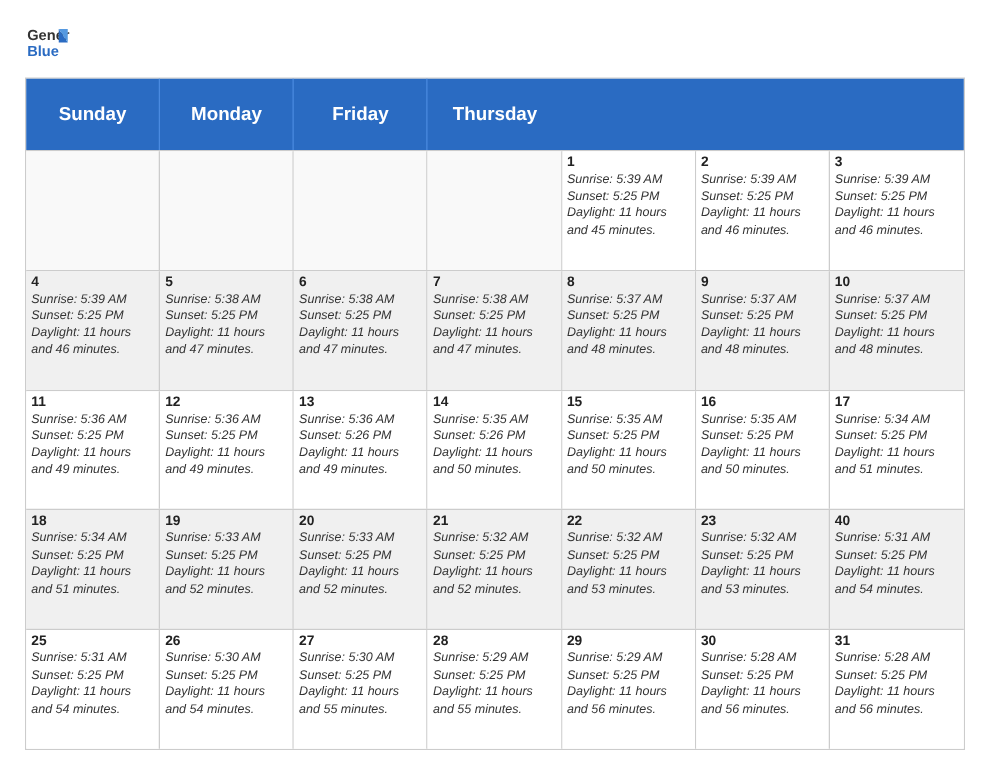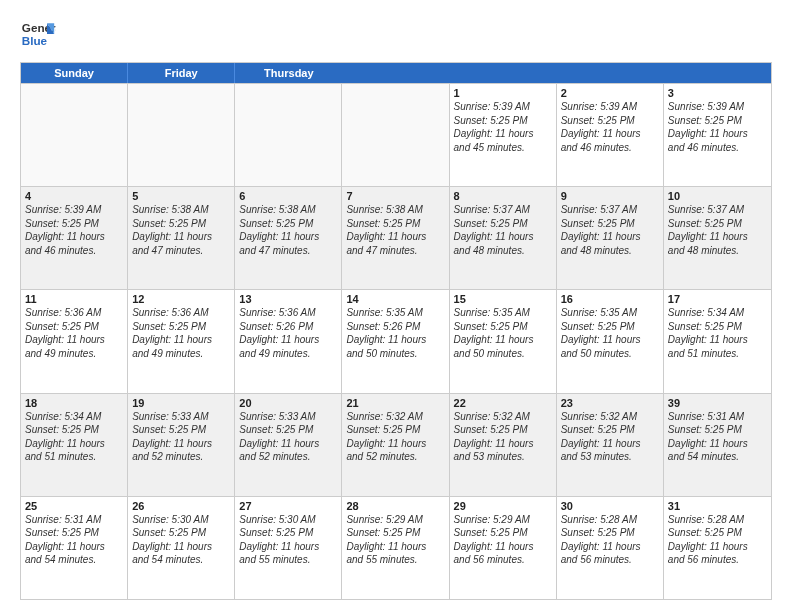--- a/index.html
+++ b/index.html
@@ -52,24 +52,24 @@
       flex-direction: column;
       border: 1px solid #ccc;
     }
     .cal-header-row {
       display: grid;
       grid-template-columns: repeat(7, 1fr);
       background: #2a6bc2;
     }
     .cal-header-cell {
       color: #fff;
-      font-size: 11px;
+      font-size: 15px;
       font-weight: bold;
       text-align: center;
-      padding: 4px 2px;
+      padding: 20px 2px;
       border-right: 1px solid #4a8ae0;
     }
     .cal-header-cell:last-child { border-right: none; }
     .cal-body {
       display: flex;
       flex-direction: column;
       flex: 1;
     }
     .cal-row {
       display: grid;
@@ -118,20 +118,21 @@
     </div>
     <div class="title-block">
       <h1></h1>
       <h2></h2>
     </div>
   </div>
 
   <div class="calendar">
     <div class="cal-header-row">
     <div class="cal-header-cell">Sunday</div>
+        <div class="cal-header-cell">Monday</div>
         <div class="cal-header-cell">Friday</div>
         <div class="cal-header-cell">Thursday</div>
       </div>
     <div class="cal-body">
     <div class="cal-row">
           <div class="cal-cell empty"></div>
           <div class="cal-cell empty"></div>
           <div class="cal-cell empty"></div>
           <div class="cal-cell empty"></div>
           <div class="cal-cell">
@@ -226,21 +227,21 @@
           </div>
           <div class="cal-cell shaded">
             <span class="day-num">22</span>
             <div class="day-info">Sunrise: 5:32 AM<br>Sunset: 5:25 PM<br>Daylight: 11 hours and 53 minutes.</div>
           </div>
           <div class="cal-cell shaded">
             <span class="day-num">23</span>
             <div class="day-info">Sunrise: 5:32 AM<br>Sunset: 5:25 PM<br>Daylight: 11 hours and 53 minutes.</div>
           </div>
           <div class="cal-cell shaded">
-            <span class="day-num">39</span>
+            <span class="day-num">40</span>
             <div class="day-info">Sunrise: 5:31 AM<br>Sunset: 5:25 PM<br>Daylight: 11 hours and 54 minutes.</div>
           </div>
         </div>
         <div class="cal-row">
           <div class="cal-cell">
             <span class="day-num">25</span>
             <div class="day-info">Sunrise: 5:31 AM<br>Sunset: 5:25 PM<br>Daylight: 11 hours and 54 minutes.</div>
           </div>
           <div class="cal-cell">
             <span class="day-num">26</span>

